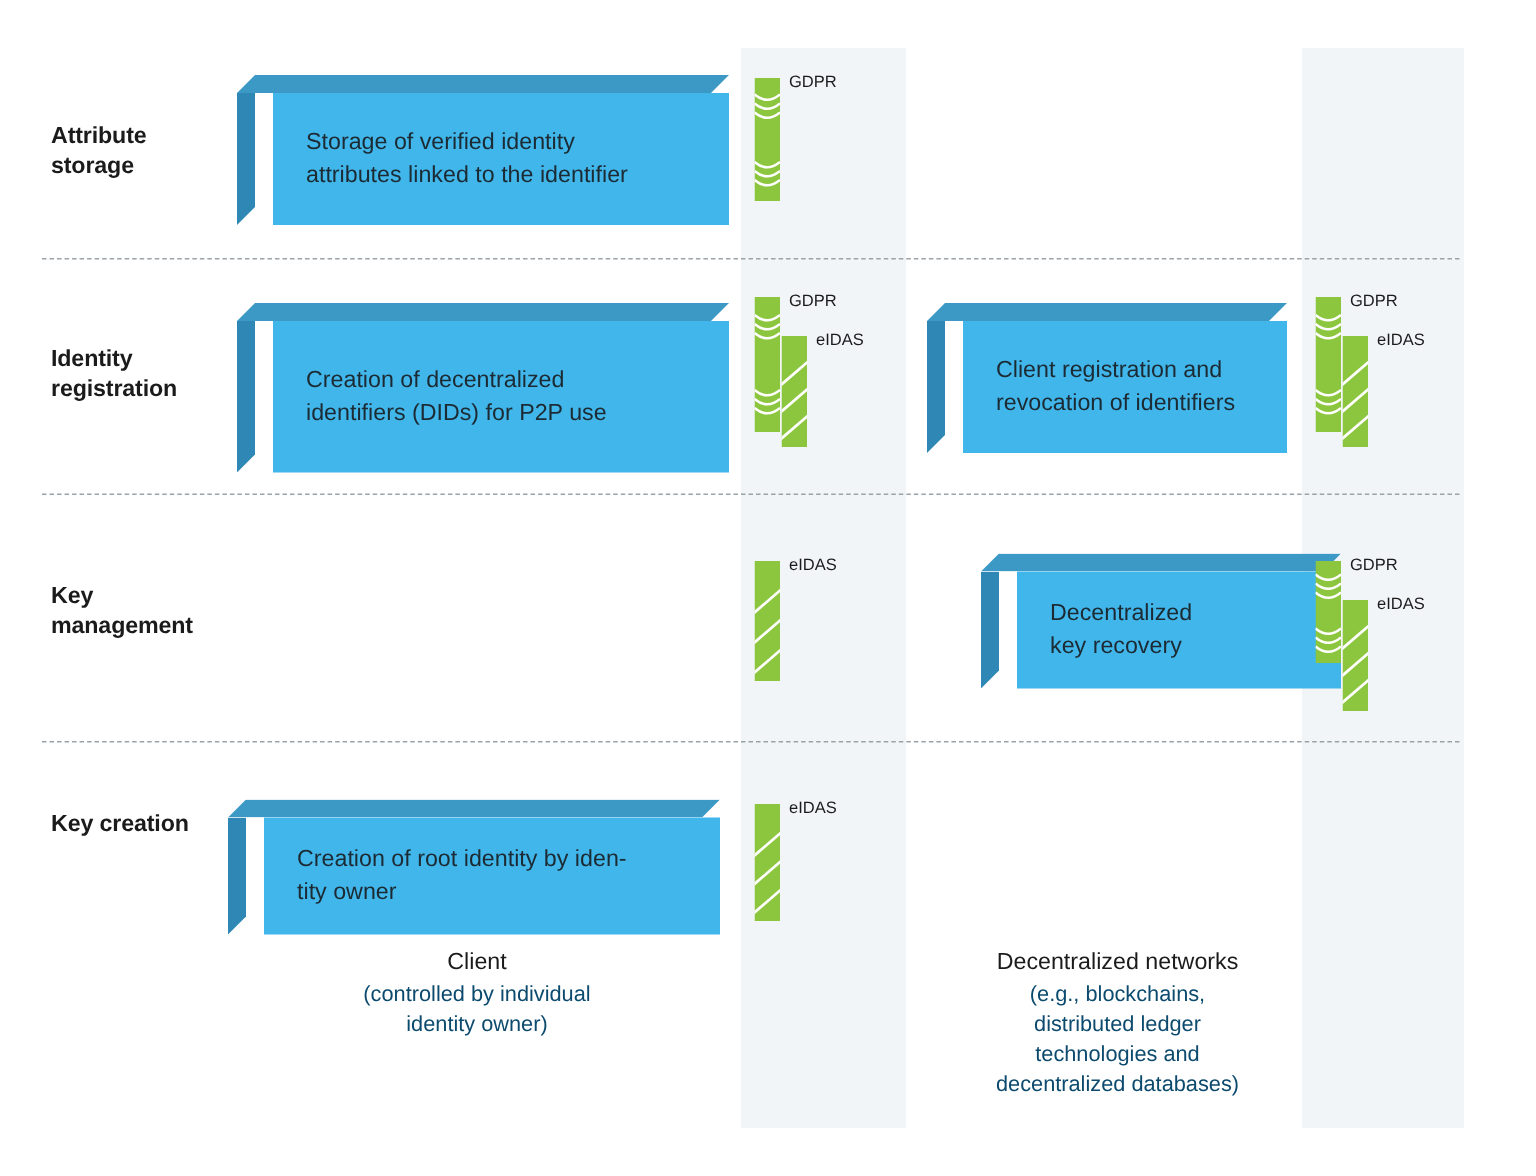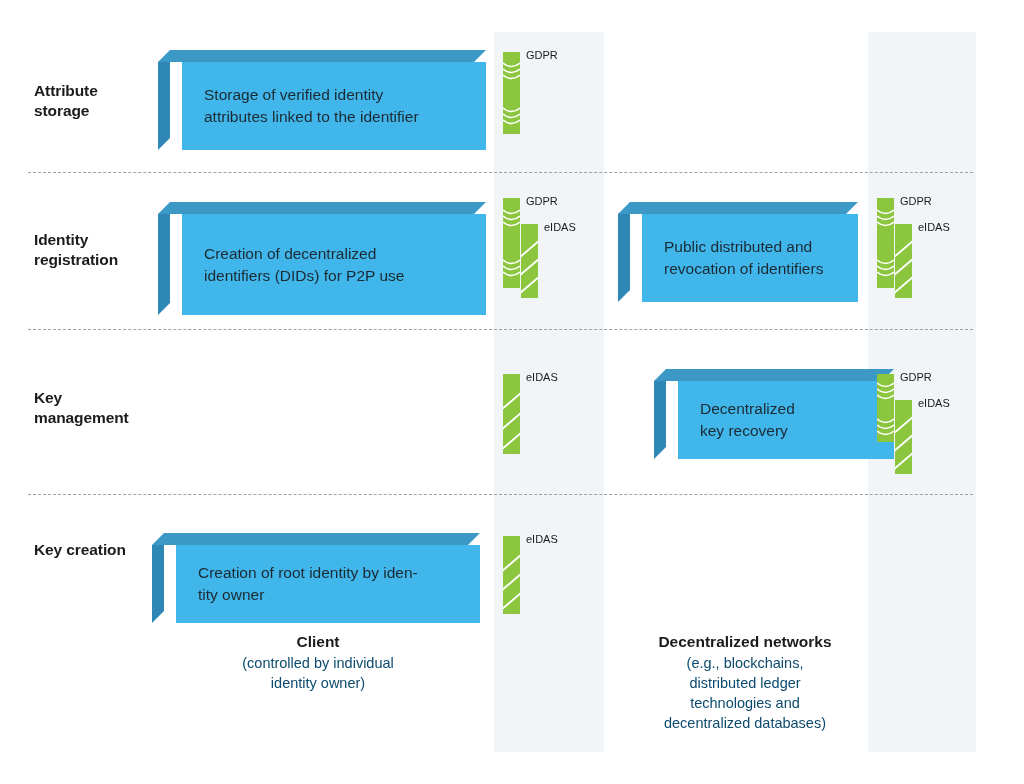--- a/index.html
+++ b/index.html
@@ -74,21 +74,21 @@
     font-size: 11px;
     color: #1b1b1b;
     margin-left: 6px;
     margin-top: -3px;
     white-space: nowrap;
   }
 
   
   .col-caption { position: absolute; text-align: center; }
   .col-caption .ttl {
-    font-size: 15.5px; font-weight: bold; color: #1b1b1b;
+    font-size: 15.5px; font-weight: normal; color: #1b1b1b;
     line-height: 1.35; display: block;
   }
   .col-caption .sub {
     font-size: 14.5px; color: #0c4a6e; line-height: 1.38;
     display: block; white-space: pre-line;
   }
   #cap-client   { left: 168px; top: 632px; width: 300px; }
   #cap-networks { left: 600px; top: 632px; width: 290px; }
 </style>
 </head>
@@ -166,21 +166,21 @@
         <path d="M-2 70 L19 52" stroke="#ffffff" stroke-width="1.8" fill="none"></path>
       </svg>
     </span>
     <span class="cap">eIDAS</span>
   </div>
 
   <div class="box3d" style="left:618px; top:202px; width:240px; height:100px">
     <div class="top"></div>
     <div class="side"></div>
     <div class="face">
-      <span>Public distributed and
+      <span>Client registration and
 revocation of identifiers</span>
     </div>
   </div>
 
   <div class="badge" style="left:877px; top:198px">
     <span class="glyph">
       <svg width="17" height="90" viewBox="0 0 17 90">
         <rect x="0" y="0" width="17" height="90" fill="#8cc63f"></rect>
         <path d="M0 12 Q8.5 19 17 12" stroke="#ffffff" stroke-width="1.6" fill="none"></path>
         <path d="M0 18 Q8.5 25 17 18" stroke="#ffffff" stroke-width="1.6" fill="none"></path>

